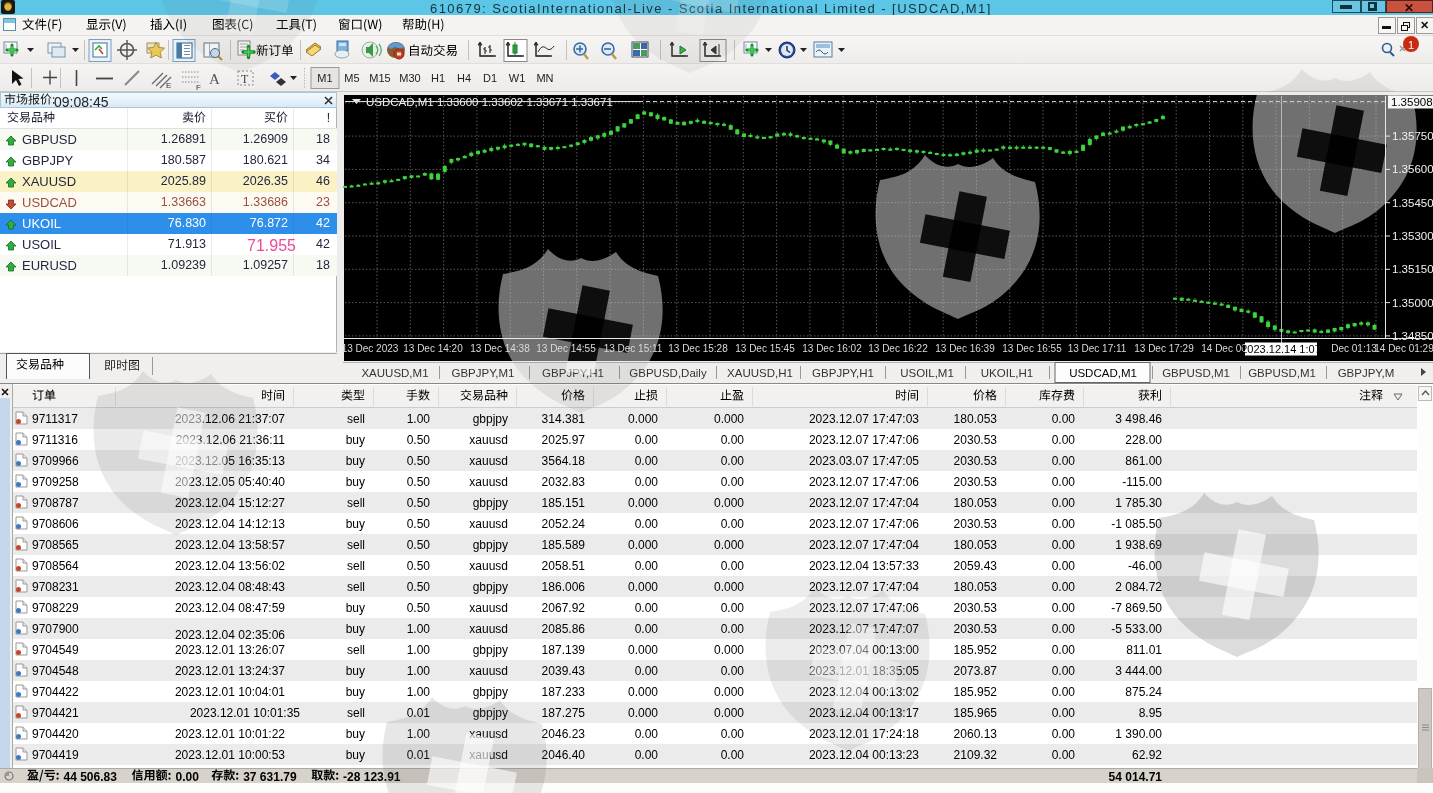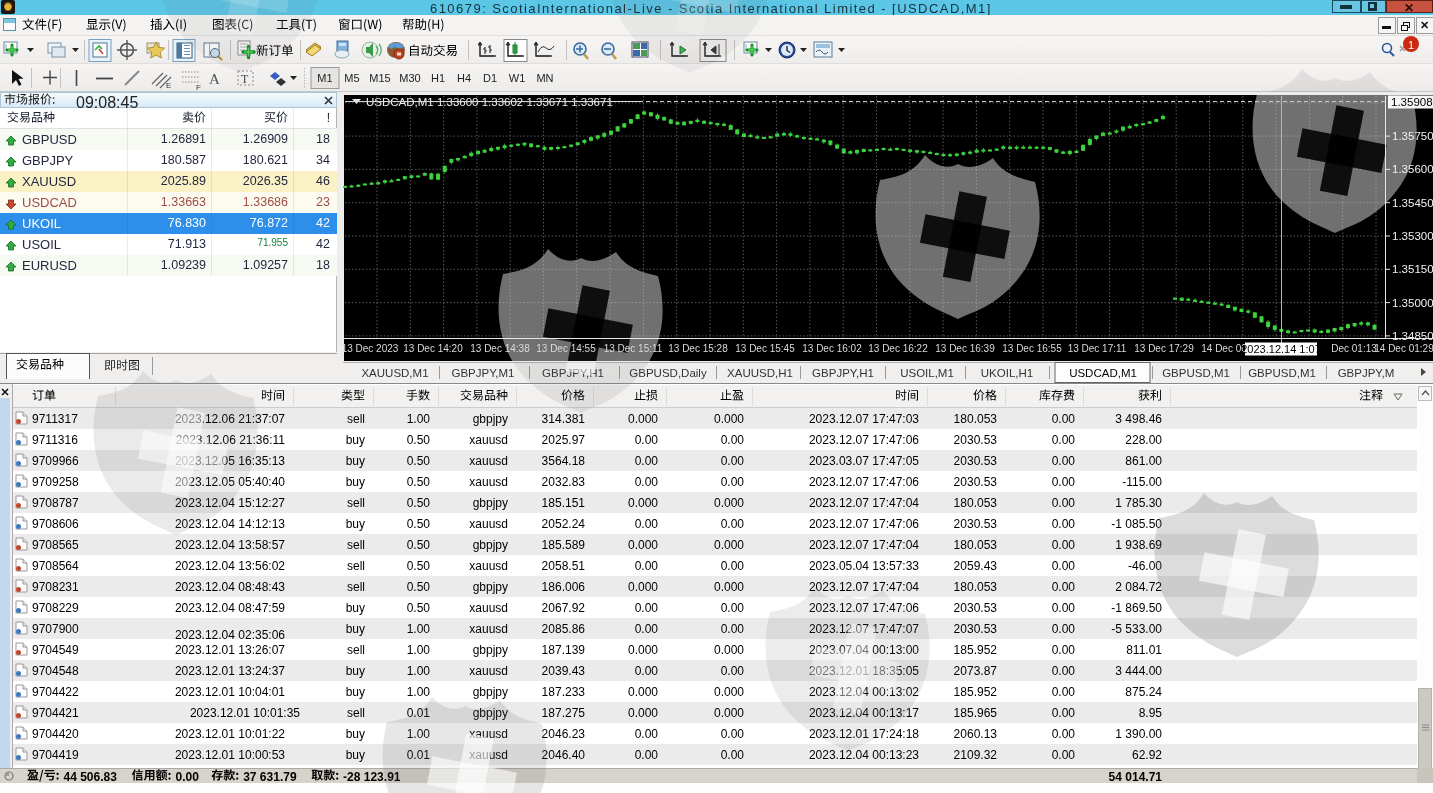--- a/index.html
+++ b/index.html
@@ -196,21 +196,21 @@
       <path d="M4.5 8.3C4.9 9 5.3 9.8 5.5 10.4L6.2 10C6 9.4 5.6 8.6 5.1 8ZM1.7 8.1C1.4 8.8 1 9.6 0.5 10.2C0.7 10.3 1 10.5 1.2 10.6C1.7 10 2.2 9.1 2.5 8.2ZM6.9 1.7L6.9 6C6.9 7.7 6.8 9.8 5.8 11.3C6 11.4 6.3 11.7 6.5 11.9C7.6 10.3 7.8 7.8 7.8 6L7.8 5.6L9.7 5.6L9.7 11.9L10.6 11.9L10.6 5.6L12 5.6L12 4.7L7.8 4.7L7.8 2.3C9.1 2.1 10.5 1.8 11.6 1.4L10.8 0.7C9.9 1.1 8.3 1.5 6.9 1.7ZM2.7 0.7C2.9 1 3.1 1.4 3.2 1.8L0.8 1.8L0.8 2.6L6.3 2.6L6.3 1.8L4.2 1.8C4 1.4 3.8 0.9 3.5 0.4ZM4.7 2.7C4.6 3.2 4.3 4.1 4 4.7L0.6 4.7L0.6 5.5L3.1 5.5L3.1 6.8L0.6 6.8L0.6 7.6L3.1 7.6L3.1 10.8C3.1 10.9 3.1 10.9 3 10.9C2.9 10.9 2.5 10.9 2 10.9C2.1 11.2 2.3 11.5 2.3 11.7C2.9 11.7 3.3 11.7 3.6 11.6C3.9 11.4 4 11.2 4 10.8L4 7.6L6.3 7.6L6.3 6.8L4 6.8L4 5.5L6.5 5.5L6.5 4.7L4.9 4.7C5.1 4.1 5.4 3.5 5.6 2.8ZM1.6 2.9C1.8 3.4 2 4.2 2.1 4.7L2.9 4.4C2.8 4 2.6 3.2 2.3 2.7ZM13.9 1.3C14.6 2 15.4 2.9 15.8 3.4L16.5 2.8C16.1 2.2 15.2 1.4 14.6 0.8ZM15.1 11.7C15.3 11.4 15.6 11.2 18.3 9.3C18.2 9.2 18 8.8 18 8.5L16.2 9.7L16.2 4.4L13.1 4.4L13.1 5.3L15.2 5.3L15.2 9.8C15.2 10.3 14.8 10.7 14.6 10.9C14.8 11.1 15 11.5 15.1 11.7ZM17.4 1.5L17.4 2.5L21.3 2.5L21.3 10.6C21.3 10.8 21.2 10.9 21 10.9C20.7 10.9 19.8 10.9 18.9 10.9C19 11.2 19.2 11.7 19.2 11.9C20.4 11.9 21.2 11.9 21.7 11.8C22.1 11.6 22.3 11.3 22.3 10.6L22.3 2.5L24.5 2.5L24.5 1.5ZM27.8 5.5L30.7 5.5L30.7 6.9L27.8 6.9ZM31.7 5.5L34.8 5.5L34.8 6.9L31.7 6.9ZM27.8 3.5L30.7 3.5L30.7 4.8L27.8 4.8ZM31.7 3.5L34.8 3.5L34.8 4.8L31.7 4.8ZM33.9 0.5C33.6 1.2 33.1 2.1 32.6 2.7L29.6 2.7L30.1 2.4C29.8 1.9 29.2 1.1 28.7 0.5L27.9 0.9C28.4 1.4 28.9 2.2 29.2 2.7L26.9 2.7L26.9 7.7L30.7 7.7L30.7 8.9L25.7 8.9L25.7 9.8L30.7 9.8L30.7 12L31.7 12L31.7 9.8L36.9 9.8L36.9 8.9L31.7 8.9L31.7 7.7L35.8 7.7L35.8 2.7L33.7 2.7C34.1 2.1 34.5 1.5 34.9 0.9Z" fill="#000"></path>
     </svg></div>
 <div style="position:absolute;left:408.0px;top:44.0px"><svg width="51.0" height="15.0" style="overflow:visible">
       <path d="M3 5.9L9.7 5.9L9.7 7.7L3 7.7ZM3 5L3 3.1L9.7 3.1L9.7 5ZM3 8.6L9.7 8.6L9.7 10.4L3 10.4ZM5.7 0.5C5.6 1 5.4 1.7 5.2 2.2L2 2.2L2 12L3 12L3 11.3L9.7 11.3L9.7 11.9L10.7 11.9L10.7 2.2L6.2 2.2C6.4 1.7 6.6 1.2 6.8 0.6ZM13.6 1.5L13.6 2.4L18.4 2.4L18.4 1.5ZM20.7 0.7C20.7 1.6 20.7 2.5 20.6 3.4L18.8 3.4L18.8 4.3L20.6 4.3C20.4 7.1 19.9 9.8 18.2 11.3C18.5 11.4 18.8 11.8 19 12C20.8 10.2 21.3 7.4 21.5 4.3L23.4 4.3C23.2 8.7 23.1 10.4 22.7 10.8C22.6 10.9 22.5 10.9 22.2 10.9C22 10.9 21.3 10.9 20.6 10.9C20.8 11.2 20.9 11.5 20.9 11.8C21.6 11.8 22.3 11.8 22.6 11.8C23.1 11.8 23.3 11.7 23.6 11.3C24 10.8 24.1 9 24.3 3.9C24.3 3.7 24.3 3.4 24.3 3.4L21.6 3.4C21.6 2.5 21.6 1.6 21.6 0.7ZM13.6 10.4L13.6 10.4L13.6 10.5C13.9 10.3 14.4 10.2 17.8 9.4L18.1 10.2L18.9 9.9C18.7 9.1 18.1 7.6 17.6 6.4L16.9 6.6C17.1 7.2 17.4 7.9 17.6 8.6L14.6 9.2C15.1 8.1 15.6 6.7 15.9 5.4L18.7 5.4L18.7 4.5L13.2 4.5L13.2 5.4L14.9 5.4C14.6 6.8 14.1 8.3 13.9 8.7C13.7 9.2 13.5 9.5 13.3 9.6C13.4 9.8 13.6 10.3 13.6 10.4ZM29 3.5C28.2 4.5 27 5.5 25.9 6.1C26.1 6.2 26.4 6.6 26.6 6.8C27.7 6.1 29 5 29.9 3.9ZM32.7 4.1C33.9 4.9 35.3 6 35.9 6.8L36.7 6.2C36 5.4 34.6 4.3 33.5 3.5ZM29.4 5.7L28.6 6C29.1 7.2 29.7 8.2 30.6 9.1C29.3 10.1 27.6 10.8 25.6 11.2C25.8 11.4 26.1 11.8 26.2 12C28.2 11.5 29.9 10.8 31.3 9.7C32.6 10.8 34.3 11.5 36.4 11.9C36.5 11.7 36.8 11.3 37 11.1C35 10.7 33.3 10.1 32 9.1C32.9 8.2 33.6 7.2 34.1 5.9L33.1 5.7C32.7 6.8 32.1 7.8 31.3 8.5C30.5 7.7 29.8 6.8 29.4 5.7ZM30.2 0.7C30.5 1.2 30.9 1.8 31.1 2.2L25.8 2.2L25.8 3.1L36.6 3.1L36.6 2.2L31.5 2.2L32 2C31.9 1.6 31.4 0.9 31.1 0.4ZM40.8 3.8L46.9 3.8L46.9 5.1L40.8 5.1ZM40.8 1.9L46.9 1.9L46.9 3.1L40.8 3.1ZM39.8 1.1L39.8 5.9L41.2 5.9C40.4 7 39.2 8.1 38 8.8C38.2 8.9 38.6 9.2 38.7 9.4C39.4 9 40.1 8.4 40.8 7.8L42.5 7.8C41.6 9.1 40.4 10.3 39 11.1C39.3 11.2 39.6 11.6 39.8 11.8C41.2 10.8 42.6 9.4 43.5 7.8L45.2 7.8C44.6 9.3 43.7 10.6 42.5 11.5C42.7 11.6 43.1 11.9 43.3 12.1C44.5 11.1 45.5 9.6 46.2 7.8L47.7 7.8C47.5 9.9 47.3 10.8 47 11.1C46.9 11.2 46.8 11.2 46.6 11.2C46.4 11.2 45.8 11.2 45.2 11.2C45.3 11.4 45.4 11.8 45.4 12C46 12 46.6 12 47 12C47.3 12 47.6 11.9 47.8 11.7C48.2 11.2 48.5 10.2 48.7 7.4C48.7 7.2 48.7 6.9 48.7 6.9L41.5 6.9C41.8 6.6 42.1 6.2 42.3 5.9L47.9 5.9L47.9 1.1Z" fill="#000"></path>
     </svg></div>
 <div class="ab" style="left:0;top:92px;width:337px;height:260px;background:#fff;border-right:1px solid #b5b3b1"></div>
 <div class="ab" style="left:0;top:92px;width:337px;height:16px;background:linear-gradient(#f3fafd,#d8eaf7);border:1px solid #aac4d8"></div>
 <div style="position:absolute;left:4.0px;top:93.0px"><svg width="52.3" height="14.4" style="overflow:visible">
       <path d="M5 0.7C5.2 1.2 5.6 1.8 5.8 2.3L0.6 2.3L0.6 3.2L5.5 3.2L5.5 4.8L1.8 4.8L1.8 10.2L2.7 10.2L2.7 5.7L5.5 5.7L5.5 11.5L6.4 11.5L6.4 5.7L9.4 5.7L9.4 9C9.4 9.2 9.4 9.2 9.1 9.3C8.9 9.3 8.2 9.3 7.4 9.2C7.5 9.5 7.7 9.9 7.7 10.1C8.7 10.1 9.4 10.1 9.8 10C10.2 9.8 10.3 9.5 10.3 9L10.3 4.8L6.4 4.8L6.4 3.2L11.4 3.2L11.4 2.3L6.6 2.3L6.8 2.2C6.6 1.7 6.2 1 5.8 0.4ZM16.9 5.4C17 5.3 17.4 5.2 18 5.2L18.8 5.2C18.3 6.6 17.5 7.7 16.4 8.4L16.2 7.7L14.9 8.2L14.9 4.3L16.2 4.3L16.2 3.4L14.9 3.4L14.9 0.7L14.1 0.7L14.1 3.4L12.6 3.4L12.6 4.3L14.1 4.3L14.1 8.5C13.5 8.7 12.9 8.9 12.4 9.1L12.7 10C13.8 9.6 15.1 9 16.4 8.5L16.4 8.4C16.5 8.5 16.9 8.8 17 8.9C18.2 8.1 19.1 6.8 19.7 5.2L20.7 5.2C19.9 7.8 18.6 9.8 16.5 11C16.8 11.2 17.1 11.4 17.2 11.5C19.3 10.2 20.7 8.1 21.5 5.2L22.3 5.2C22.1 8.8 21.9 10.1 21.6 10.5C21.4 10.6 21.3 10.7 21.1 10.6C20.9 10.6 20.5 10.6 20 10.6C20.1 10.8 20.2 11.2 20.2 11.5C20.7 11.5 21.2 11.5 21.5 11.5C21.9 11.4 22.1 11.3 22.3 11C22.8 10.5 23 9.1 23.3 4.8C23.3 4.7 23.3 4.4 23.3 4.4L18.5 4.4C19.6 3.6 20.9 2.7 22.2 1.5L21.5 1L21.3 1.1L16.5 1.1L16.5 1.9L20.4 1.9C19.3 2.9 18.2 3.7 17.8 4C17.3 4.3 16.8 4.5 16.5 4.5C16.7 4.8 16.9 5.2 16.9 5.4ZM29.1 0.9L29.1 11.5L30 11.5L30 5.9L30.3 5.9C30.8 7.1 31.4 8.3 32.2 9.3C31.6 9.9 30.9 10.5 30 10.9C30.3 11.1 30.5 11.4 30.6 11.6C31.5 11.2 32.2 10.6 32.8 9.9C33.4 10.6 34.1 11.1 34.9 11.5C35.1 11.3 35.4 10.9 35.6 10.8C34.8 10.4 34 9.9 33.4 9.2C34.2 8.1 34.8 6.7 35.1 5.2L34.5 5L34.4 5L30 5L30 1.8L33.8 1.8C33.8 2.8 33.7 3.3 33.5 3.5C33.4 3.6 33.3 3.6 33 3.6C32.8 3.6 32 3.6 31.2 3.5C31.4 3.7 31.5 4 31.5 4.2C32.3 4.3 33 4.3 33.4 4.3C33.8 4.3 34.1 4.2 34.3 4C34.6 3.7 34.7 3 34.7 1.3C34.8 1.2 34.8 0.9 34.8 0.9ZM31.2 5.9L34.1 5.9C33.8 6.8 33.3 7.8 32.8 8.6C32.1 7.8 31.6 6.8 31.2 5.9ZM26.3 0.5L26.3 2.9L24.6 2.9L24.6 3.8L26.3 3.8L26.3 6.4L24.4 6.9L24.6 7.8L26.3 7.3L26.3 10.4C26.3 10.6 26.2 10.7 26 10.7C25.8 10.7 25.2 10.7 24.5 10.7C24.7 10.9 24.8 11.3 24.8 11.6C25.8 11.6 26.3 11.5 26.7 11.4C27 11.2 27.2 11 27.2 10.4L27.2 7L28.6 6.6L28.5 5.7L27.2 6.1L27.2 3.8L28.5 3.8L28.5 2.9L27.2 2.9L27.2 0.5ZM44.7 5.2L44.7 11.5L45.6 11.5L45.6 5.2ZM41.3 5.2L41.3 6.8C41.3 8 41.1 9.8 39.4 11C39.6 11.2 39.9 11.5 40.1 11.7C42 10.2 42.2 8.2 42.2 6.9L42.2 5.2ZM43.2 0.5C42.6 2 41.2 3.8 39.1 5C39.3 5.2 39.5 5.5 39.6 5.7C41.4 4.7 42.6 3.4 43.4 2C44.4 3.4 45.7 4.8 47 5.6C47.2 5.3 47.4 5 47.6 4.9C46.2 4.1 44.7 2.6 43.9 1.2L44.1 0.7ZM39.2 0.5C38.6 2.3 37.6 4.1 36.4 5.3C36.6 5.5 36.9 6 37 6.2C37.3 5.8 37.7 5.4 38 4.9L38 11.6L38.9 11.6L38.9 3.4C39.3 2.6 39.8 1.7 40.1 0.8ZM49.7 5.9C50.1 5.9 50.5 5.6 50.5 5.1C50.5 4.6 50.1 4.2 49.7 4.2C49.2 4.2 48.9 4.6 48.9 5.1C48.9 5.6 49.2 5.9 49.7 5.9ZM49.7 10.8C50.1 10.8 50.5 10.4 50.5 9.9C50.5 9.4 50.1 9.1 49.7 9.1C49.2 9.1 48.9 9.4 48.9 9.9C48.9 10.4 49.2 10.8 49.7 10.8Z" fill="#1a1a1a"></path>
     </svg></div>
-<div class="ab" style="left:76px;top:94px;font-size:16px;color:#222">09:08:45</div>
+<div class="ab" style="left:54px;top:94px;font-size:14px;color:#222">09:08:45</div>
 <svg class="ab" style="left:324px;top:96px" width="10" height="10">
     <path d="M1 1 l7 7 M8 1 l-7 7" stroke="#333" stroke-width="1.6"></path>
   </svg>
 <div style="position:absolute;left:7.0px;top:111.0px"><svg width="49.0" height="14.4" style="overflow:visible">
       <path d="M3.8 3.4C3.1 4.3 1.9 5.3 0.8 5.9C1 6 1.4 6.4 1.5 6.6C2.6 5.9 3.9 4.8 4.7 3.8ZM7.4 3.9C8.5 4.7 9.9 5.8 10.5 6.6L11.2 6C10.6 5.3 9.2 4.2 8.1 3.4ZM4.2 5.5L3.4 5.8C3.9 7 4.5 8 5.4 8.8C4.1 9.7 2.5 10.4 0.6 10.8C0.7 11 1 11.4 1.1 11.6C3 11.1 4.7 10.4 6 9.4C7.3 10.4 8.9 11.1 10.9 11.5C11 11.2 11.3 10.9 11.5 10.7C9.6 10.3 8 9.7 6.7 8.8C7.6 8 8.2 7 8.7 5.7L7.8 5.5C7.4 6.6 6.8 7.5 6 8.2C5.2 7.5 4.6 6.6 4.2 5.5ZM5 0.7C5.3 1.2 5.6 1.8 5.8 2.2L0.8 2.2L0.8 3.1L11.2 3.1L11.2 2.2L6.2 2.2L6.7 2C6.6 1.6 6.2 0.9 5.9 0.4ZM15.1 3.7L21 3.7L21 4.9L15.1 4.9ZM15.1 1.8L21 1.8L21 3L15.1 3ZM14.2 1.1L14.2 5.7L15.6 5.7C14.8 6.8 13.6 7.8 12.5 8.5C12.7 8.6 13 8.9 13.2 9.1C13.8 8.7 14.5 8.1 15.1 7.5L16.8 7.5C16 8.8 14.8 9.9 13.5 10.7C13.7 10.8 14 11.1 14.2 11.3C15.5 10.4 16.9 9.1 17.8 7.5L19.4 7.5C18.8 9 17.9 10.2 16.8 11.1C17 11.2 17.4 11.5 17.5 11.6C18.7 10.7 19.7 9.2 20.4 7.5L21.8 7.5C21.6 9.6 21.4 10.4 21.2 10.7C21 10.8 20.9 10.8 20.7 10.8C20.5 10.8 19.9 10.8 19.4 10.8C19.5 11 19.6 11.3 19.6 11.5C20.2 11.6 20.8 11.6 21.1 11.6C21.4 11.5 21.7 11.5 21.9 11.2C22.3 10.8 22.5 9.8 22.7 7.1C22.8 7 22.8 6.7 22.8 6.7L15.9 6.7C16.1 6.4 16.4 6 16.6 5.7L21.9 5.7L21.9 1.1ZM27.6 1.9L32.4 1.9L32.4 4.2L27.6 4.2ZM26.7 1L26.7 5L33.3 5L33.3 1ZM25 6.3L25 11.6L25.9 11.6L25.9 10.9L28.4 10.9L28.4 11.5L29.3 11.5L29.3 6.3ZM25.9 10L25.9 7.2L28.4 7.2L28.4 10ZM30.6 6.3L30.6 11.6L31.5 11.6L31.5 10.9L34.2 10.9L34.2 11.5L35.1 11.5L35.1 6.3ZM31.5 10L31.5 7.2L34.2 7.2L34.2 10ZM43.8 3.9L43.8 6.8L42.1 6.8L42.1 3.9ZM44.7 3.9L46.4 3.9L46.4 6.8L44.7 6.8ZM43.8 0.5L43.8 3.1L41.3 3.1L41.3 8.4L42.1 8.4L42.1 7.7L43.8 7.7L43.8 11.5L44.7 11.5L44.7 7.7L46.4 7.7L46.4 8.3L47.3 8.3L47.3 3.1L44.7 3.1L44.7 0.5ZM40.4 0.7C39.5 1.1 37.9 1.4 36.6 1.7C36.7 1.9 36.8 2.2 36.8 2.4C37.3 2.3 37.9 2.2 38.5 2.1L38.5 3.9L36.6 3.9L36.6 4.7L38.4 4.7C37.9 6.1 37 7.7 36.3 8.5C36.4 8.8 36.6 9.1 36.7 9.4C37.3 8.6 38 7.4 38.5 6.2L38.5 11.5L39.4 11.5L39.4 6C39.8 6.6 40.2 7.3 40.4 7.7L41 7C40.8 6.7 39.7 5.4 39.4 5L39.4 4.7L40.9 4.7L40.9 3.9L39.4 3.9L39.4 1.9C39.9 1.8 40.5 1.6 40.9 1.4Z" fill="#1b2030"></path>
     </svg></div>
 <div style="position:absolute;left:182.0px;top:111.0px"><svg width="25.0" height="14.4" style="overflow:visible">
       <path d="M2.8 5.2C3.6 5.5 4.6 6 5.1 6.3L5.6 5.8C5.1 5.4 4.1 4.9 3.3 4.7ZM1.6 6.4C2.4 6.6 3.4 7.1 3.9 7.4L4.3 6.8C3.8 6.5 2.8 6.1 2 5.8ZM6.5 9.7C8.1 10.3 9.8 11 10.9 11.5L11.4 10.8C10.3 10.3 8.6 9.6 6.9 9.1ZM1 3.7L1 4.5L9.9 4.5C9.7 5 9.4 5.5 9.1 5.8L9.8 6.2C10.3 5.6 10.8 4.7 11.2 3.9L10.5 3.7L10.4 3.7L6.5 3.7L6.5 2.6L10.4 2.6L10.4 1.8L6.5 1.8L6.5 0.6L5.6 0.6L5.6 1.8L1.7 1.8L1.7 2.6L5.6 2.6L5.6 3.7ZM6.3 4.8C6.2 5.9 6.1 6.8 5.9 7.6L0.8 7.6L0.8 8.4L5.5 8.4C4.8 9.6 3.5 10.4 0.8 10.8C1 11 1.2 11.3 1.2 11.6C4.4 11 5.8 10 6.5 8.4L11.3 8.4L11.3 7.6L6.8 7.6C7 6.8 7.1 5.9 7.2 4.8ZM20.7 5.2L20.7 11.5L21.6 11.5L21.6 5.2ZM17.3 5.2L17.3 6.8C17.3 8 17.1 9.8 15.4 11C15.6 11.2 15.9 11.5 16.1 11.7C18 10.2 18.2 8.2 18.2 6.9L18.2 5.2ZM19.2 0.5C18.6 2 17.2 3.8 15.1 5C15.3 5.2 15.5 5.5 15.6 5.7C17.4 4.7 18.6 3.4 19.4 2C20.4 3.4 21.7 4.8 23 5.6C23.2 5.3 23.4 5 23.6 4.9C22.2 4.1 20.7 2.6 19.9 1.2L20.1 0.7ZM15.2 0.5C14.6 2.3 13.6 4.1 12.4 5.3C12.6 5.5 12.9 6 13 6.2C13.3 5.8 13.7 5.4 14 4.9L14 11.6L14.9 11.6L14.9 3.4C15.3 2.6 15.8 1.7 16.1 0.8Z" fill="#1b2030"></path>
     </svg></div>
 <div style="position:absolute;left:264.0px;top:111.0px"><svg width="25.0" height="14.4" style="overflow:visible">
@@ -257,21 +257,21 @@
 <div class="ab" style="left:22px;top:216px;font-size:13px;color:#fff">UKOIL</div>
 <div class="r" style="left:100px;top:216px;width:106px;font-size:12.5px;color:#fff">76.830</div>
 <div class="r" style="left:180px;top:216px;width:108px;font-size:12.5px;color:#fff">76.872</div>
 <div class="r" style="left:290px;top:216px;width:40px;font-size:12.5px;color:#fff">42</div>
 <div class="ab" style="left:0;top:234px;width:337px;height:21px;background:#fff"></div>
 <div class="ab" style="left:5px;top:238px"><svg width="12" height="12" style="overflow:visible">
       <path d="M6 1 L11 6 H8.5 V10 H3.5 V6 H1 Z" fill="#2fae3f" stroke="#156a22" stroke-width=".8"></path>
     </svg></div>
 <div class="ab" style="left:22px;top:237px;font-size:13px;color:#232840">USOIL</div>
 <div class="r" style="left:100px;top:237px;width:106px;font-size:12.5px;color:#232840">71.913</div>
-<div class="r" style="left:180px;top:237px;width:108px;font-size:10px;color:#15803d">71.955</div>
+<div class="r" style="left:188px;top:237px;width:108px;font-size:16px;color:#ec4899">71.955</div>
 <div class="r" style="left:290px;top:237px;width:40px;font-size:12.5px;color:#232840">42</div>
 <div class="ab" style="left:0;top:255px;width:337px;height:21px;background:#f6faf3"></div>
 <div class="ab" style="left:5px;top:259px"><svg width="12" height="12" style="overflow:visible">
       <path d="M6 1 L11 6 H8.5 V10 H3.5 V6 H1 Z" fill="#2fae3f" stroke="#156a22" stroke-width=".8"></path>
     </svg></div>
 <div class="ab" style="left:22px;top:258px;font-size:13px;color:#232840">EURUSD</div>
 <div class="r" style="left:100px;top:258px;width:106px;font-size:12.5px;color:#232840">1.09239</div>
 <div class="r" style="left:180px;top:258px;width:108px;font-size:12.5px;color:#232840">1.09257</div>
 <div class="r" style="left:290px;top:258px;width:40px;font-size:12.5px;color:#232840">18</div>
 <div class="ab" style="left:127px;top:108px;width:1px;height:168px;background:rgba(60,60,60,0.10)"></div>
@@ -941,21 +941,21 @@
       <circle cx="3.5" cy="10.5" r="2.5" fill="#c0482a"></circle>
     </svg></div>
 <div class="ab" style="left:32px;top:559px;font-size:12px;color:#000">9708564</div>
 <div class="r" style="left:135px;top:559px;width:150px;font-size:12px;color:#000">2023.12.04 13:56:02</div>
 <div class="r" style="left:215px;top:559px;width:150px;font-size:12px;color:#000">sell</div>
 <div class="r" style="left:280px;top:559px;width:150px;font-size:12px;color:#000">0.50</div>
 <div class="r" style="left:358px;top:559px;width:150px;font-size:12px;color:#000">xauusd</div>
 <div class="r" style="left:435px;top:559px;width:150px;font-size:12px;color:#000">2058.51</div>
 <div class="r" style="left:508px;top:559px;width:150px;font-size:12px;color:#000">0.00</div>
 <div class="r" style="left:594px;top:559px;width:150px;font-size:12px;color:#000">0.00</div>
-<div class="r" style="left:769px;top:559px;width:150px;font-size:12px;color:#000">2023.05.04 13:57:33</div>
+<div class="r" style="left:769px;top:559px;width:150px;font-size:12px;color:#000">2023.12.04 13:57:33</div>
 <div class="r" style="left:847px;top:559px;width:150px;font-size:12px;color:#000">2059.43</div>
 <div class="r" style="left:925px;top:559px;width:150px;font-size:12px;color:#000">0.00</div>
 <div class="r" style="left:1012px;top:559px;width:150px;font-size:12px;color:#000">-46.00</div>
 <div class="ab" style="left:13px;top:576px;width:1404px;height:21px;background:#ebebeb"></div>
 <div class="ab" style="left:15px;top:579px"><svg width="13" height="14" style="overflow:visible">
       <path d="M1 1 h7 l4 4 v8 h-11 z" fill="#fdfdfd" stroke="#999"></path>
       <path d="M8 1 v4 h4" fill="#e8e8e8" stroke="#999"></path>
       <circle cx="3.5" cy="10.5" r="2.5" fill="#c0482a"></circle>
     </svg></div>
 <div class="ab" style="left:32px;top:580px;font-size:12px;color:#000">9708231</div>
@@ -980,21 +980,21 @@
 <div class="r" style="left:135px;top:601px;width:150px;font-size:12px;color:#000">2023.12.04 08:47:59</div>
 <div class="r" style="left:215px;top:601px;width:150px;font-size:12px;color:#000">buy</div>
 <div class="r" style="left:280px;top:601px;width:150px;font-size:12px;color:#000">0.50</div>
 <div class="r" style="left:358px;top:601px;width:150px;font-size:12px;color:#000">xauusd</div>
 <div class="r" style="left:435px;top:601px;width:150px;font-size:12px;color:#000">2067.92</div>
 <div class="r" style="left:508px;top:601px;width:150px;font-size:12px;color:#000">0.00</div>
 <div class="r" style="left:594px;top:601px;width:150px;font-size:12px;color:#000">0.00</div>
 <div class="r" style="left:769px;top:601px;width:150px;font-size:12px;color:#000">2023.12.07 17:47:06</div>
 <div class="r" style="left:847px;top:601px;width:150px;font-size:12px;color:#000">2030.53</div>
 <div class="r" style="left:925px;top:601px;width:150px;font-size:12px;color:#000">0.00</div>
-<div class="r" style="left:1012px;top:601px;width:150px;font-size:12px;color:#000">-1 869.50</div>
+<div class="r" style="left:1012px;top:601px;width:150px;font-size:12px;color:#000">-7 869.50</div>
 <div class="ab" style="left:13px;top:618px;width:1404px;height:21px;background:#ebebeb"></div>
 <div class="ab" style="left:15px;top:621px"><svg width="13" height="14" style="overflow:visible">
       <path d="M1 1 h7 l4 4 v8 h-11 z" fill="#fdfdfd" stroke="#999"></path>
       <path d="M8 1 v4 h4" fill="#e8e8e8" stroke="#999"></path>
       <circle cx="3.5" cy="10.5" r="2.5" fill="#3a7ac0"></circle>
     </svg></div>
 <div class="ab" style="left:32px;top:622px;font-size:12px;color:#000">9707900</div>
 <div class="r" style="left:135px;top:628px;width:150px;font-size:12px;color:#000">2023.12.04 02:35:06</div>
 <div class="r" style="left:215px;top:622px;width:150px;font-size:12px;color:#000">buy</div>
 <div class="r" style="left:280px;top:622px;width:150px;font-size:12px;color:#000">1.00</div>

